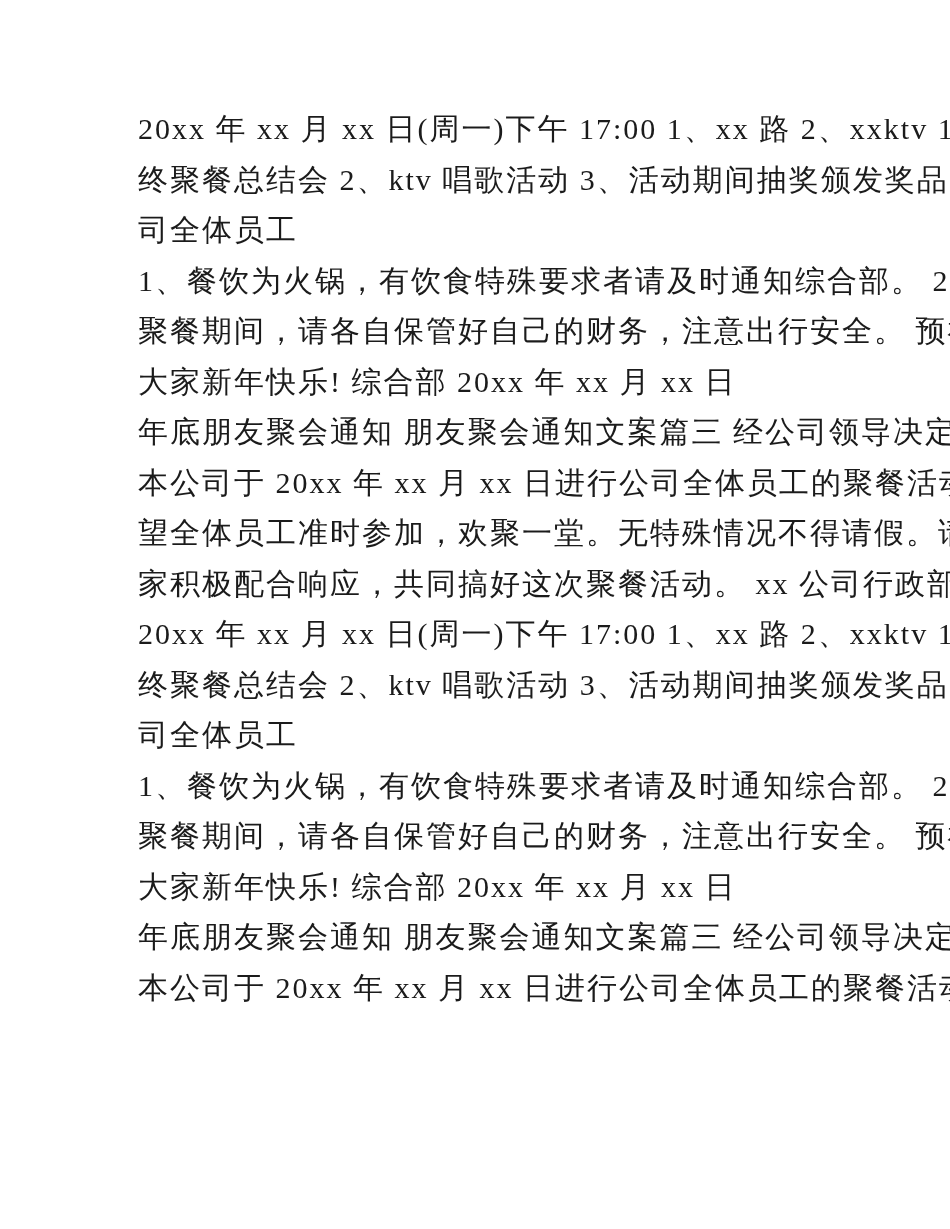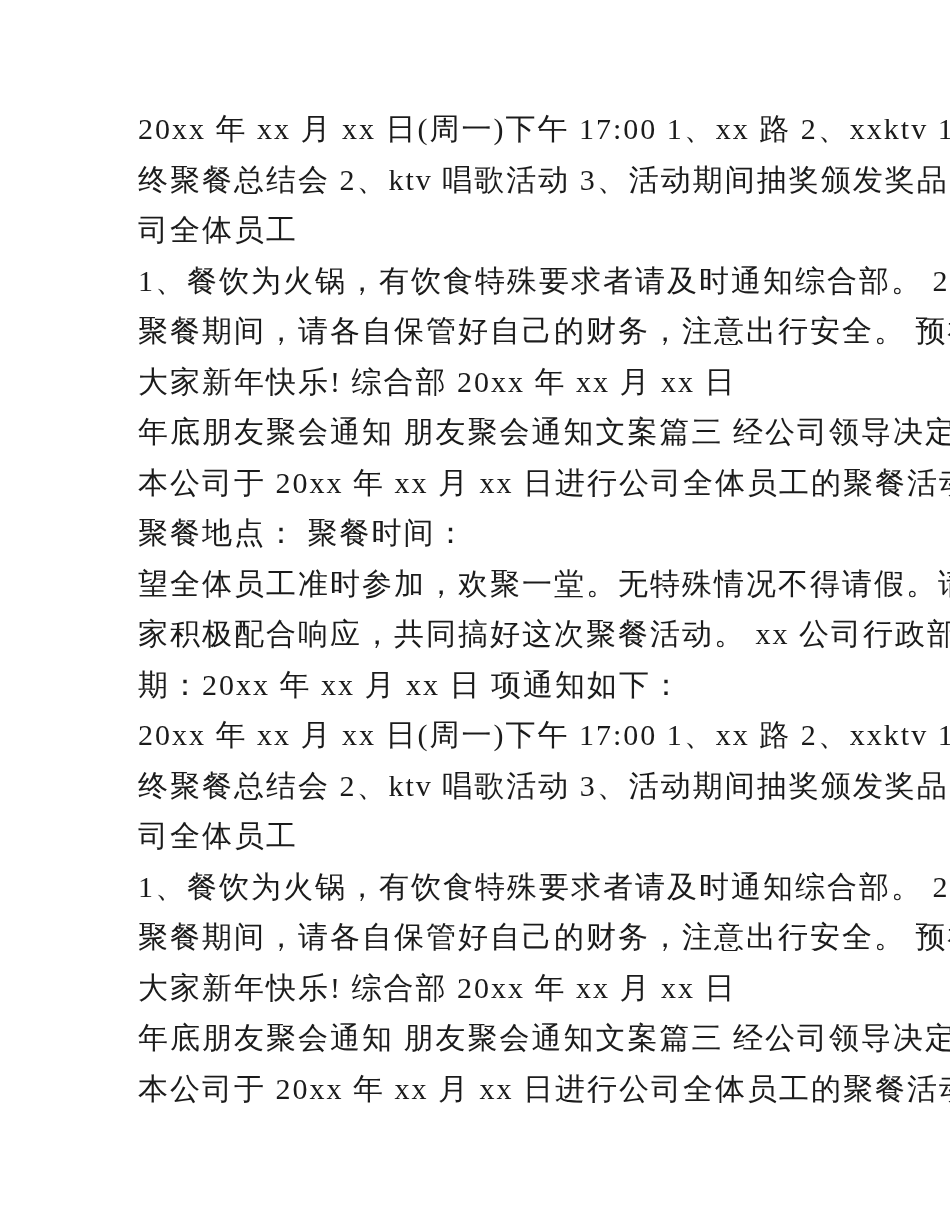--- a/index.html
+++ b/index.html
@@ -37,24 +37,22 @@
 <div class="page">
   <div class="doc-content">
     <div class="doc-line">20xx 年 xx 月 xx 日(周一)下午 17:00 1、xx 路 2、xxktv 1、xx 年</div>
     <div class="doc-line">终聚餐总结会 2、ktv 唱歌活动 3、活动期间抽奖颁发奖品 公</div>
     <div class="doc-line">司全体员工</div>
     <div class="doc-line">1、餐饮为火锅，有饮食特殊要求者请及时通知综合部。 2、</div>
     <div class="doc-line">聚餐期间，请各自保管好自己的财务，注意出行安全。 预祝</div>
     <div class="doc-line">大家新年快乐! 综合部 20xx 年 xx 月 xx 日</div>
     <div class="doc-line">年底朋友聚会通知 朋友聚会通知文案篇三 经公司领导决定，</div>
     <div class="doc-line">本公司于 20xx 年 xx 月 xx 日进行公司全体员工的聚餐活动。</div>
-    <div class="doc-line">聚餐地点： 聚餐时间：</div>
     <div class="doc-line">望全体员工准时参加，欢聚一堂。无特殊情况不得请假。请大</div>
     <div class="doc-line">家积极配合响应，共同搞好这次聚餐活动。 xx 公司行政部 日</div>
-    <div class="doc-line">期：20xx 年 xx 月 xx 日 项通知如下：</div>
     <div class="doc-line">20xx 年 xx 月 xx 日(周一)下午 17:00 1、xx 路 2、xxktv 1、xx 年</div>
     <div class="doc-line">终聚餐总结会 2、ktv 唱歌活动 3、活动期间抽奖颁发奖品 公</div>
     <div class="doc-line">司全体员工</div>
     <div class="doc-line">1、餐饮为火锅，有饮食特殊要求者请及时通知综合部。 2、</div>
     <div class="doc-line">聚餐期间，请各自保管好自己的财务，注意出行安全。 预祝</div>
     <div class="doc-line">大家新年快乐! 综合部 20xx 年 xx 月 xx 日</div>
     <div class="doc-line">年底朋友聚会通知 朋友聚会通知文案篇三 经公司领导决定，</div>
     <div class="doc-line">本公司于 20xx 年 xx 月 xx 日进行公司全体员工的聚餐活动。</div>
   </div>
 </div>

